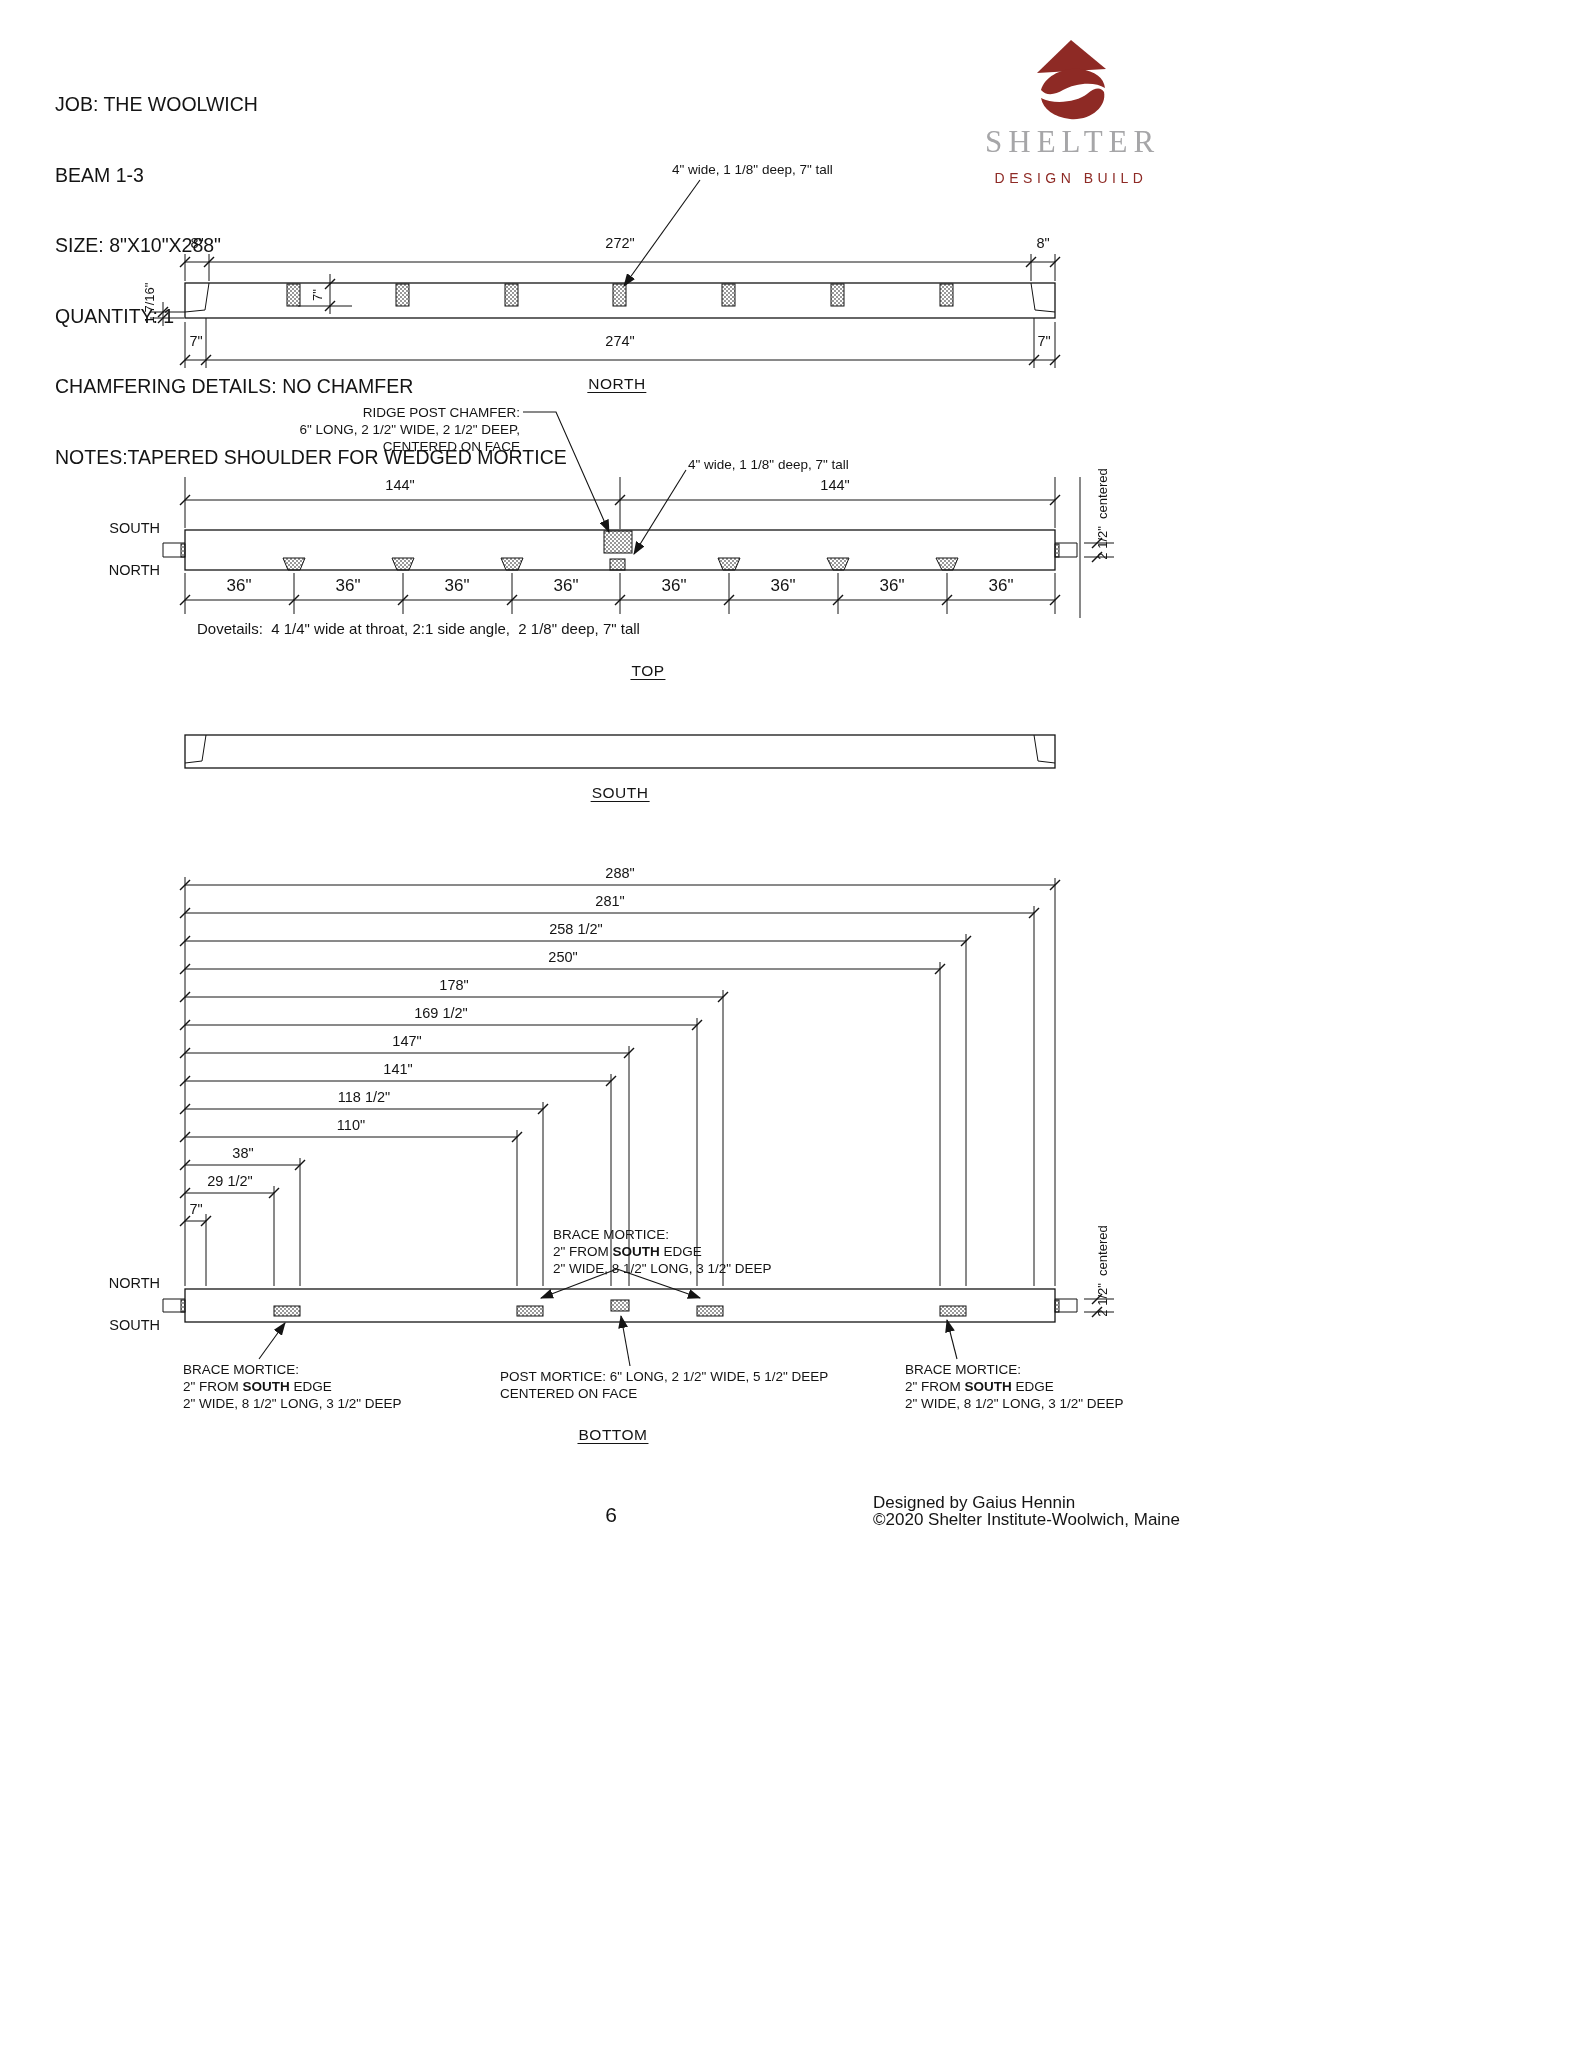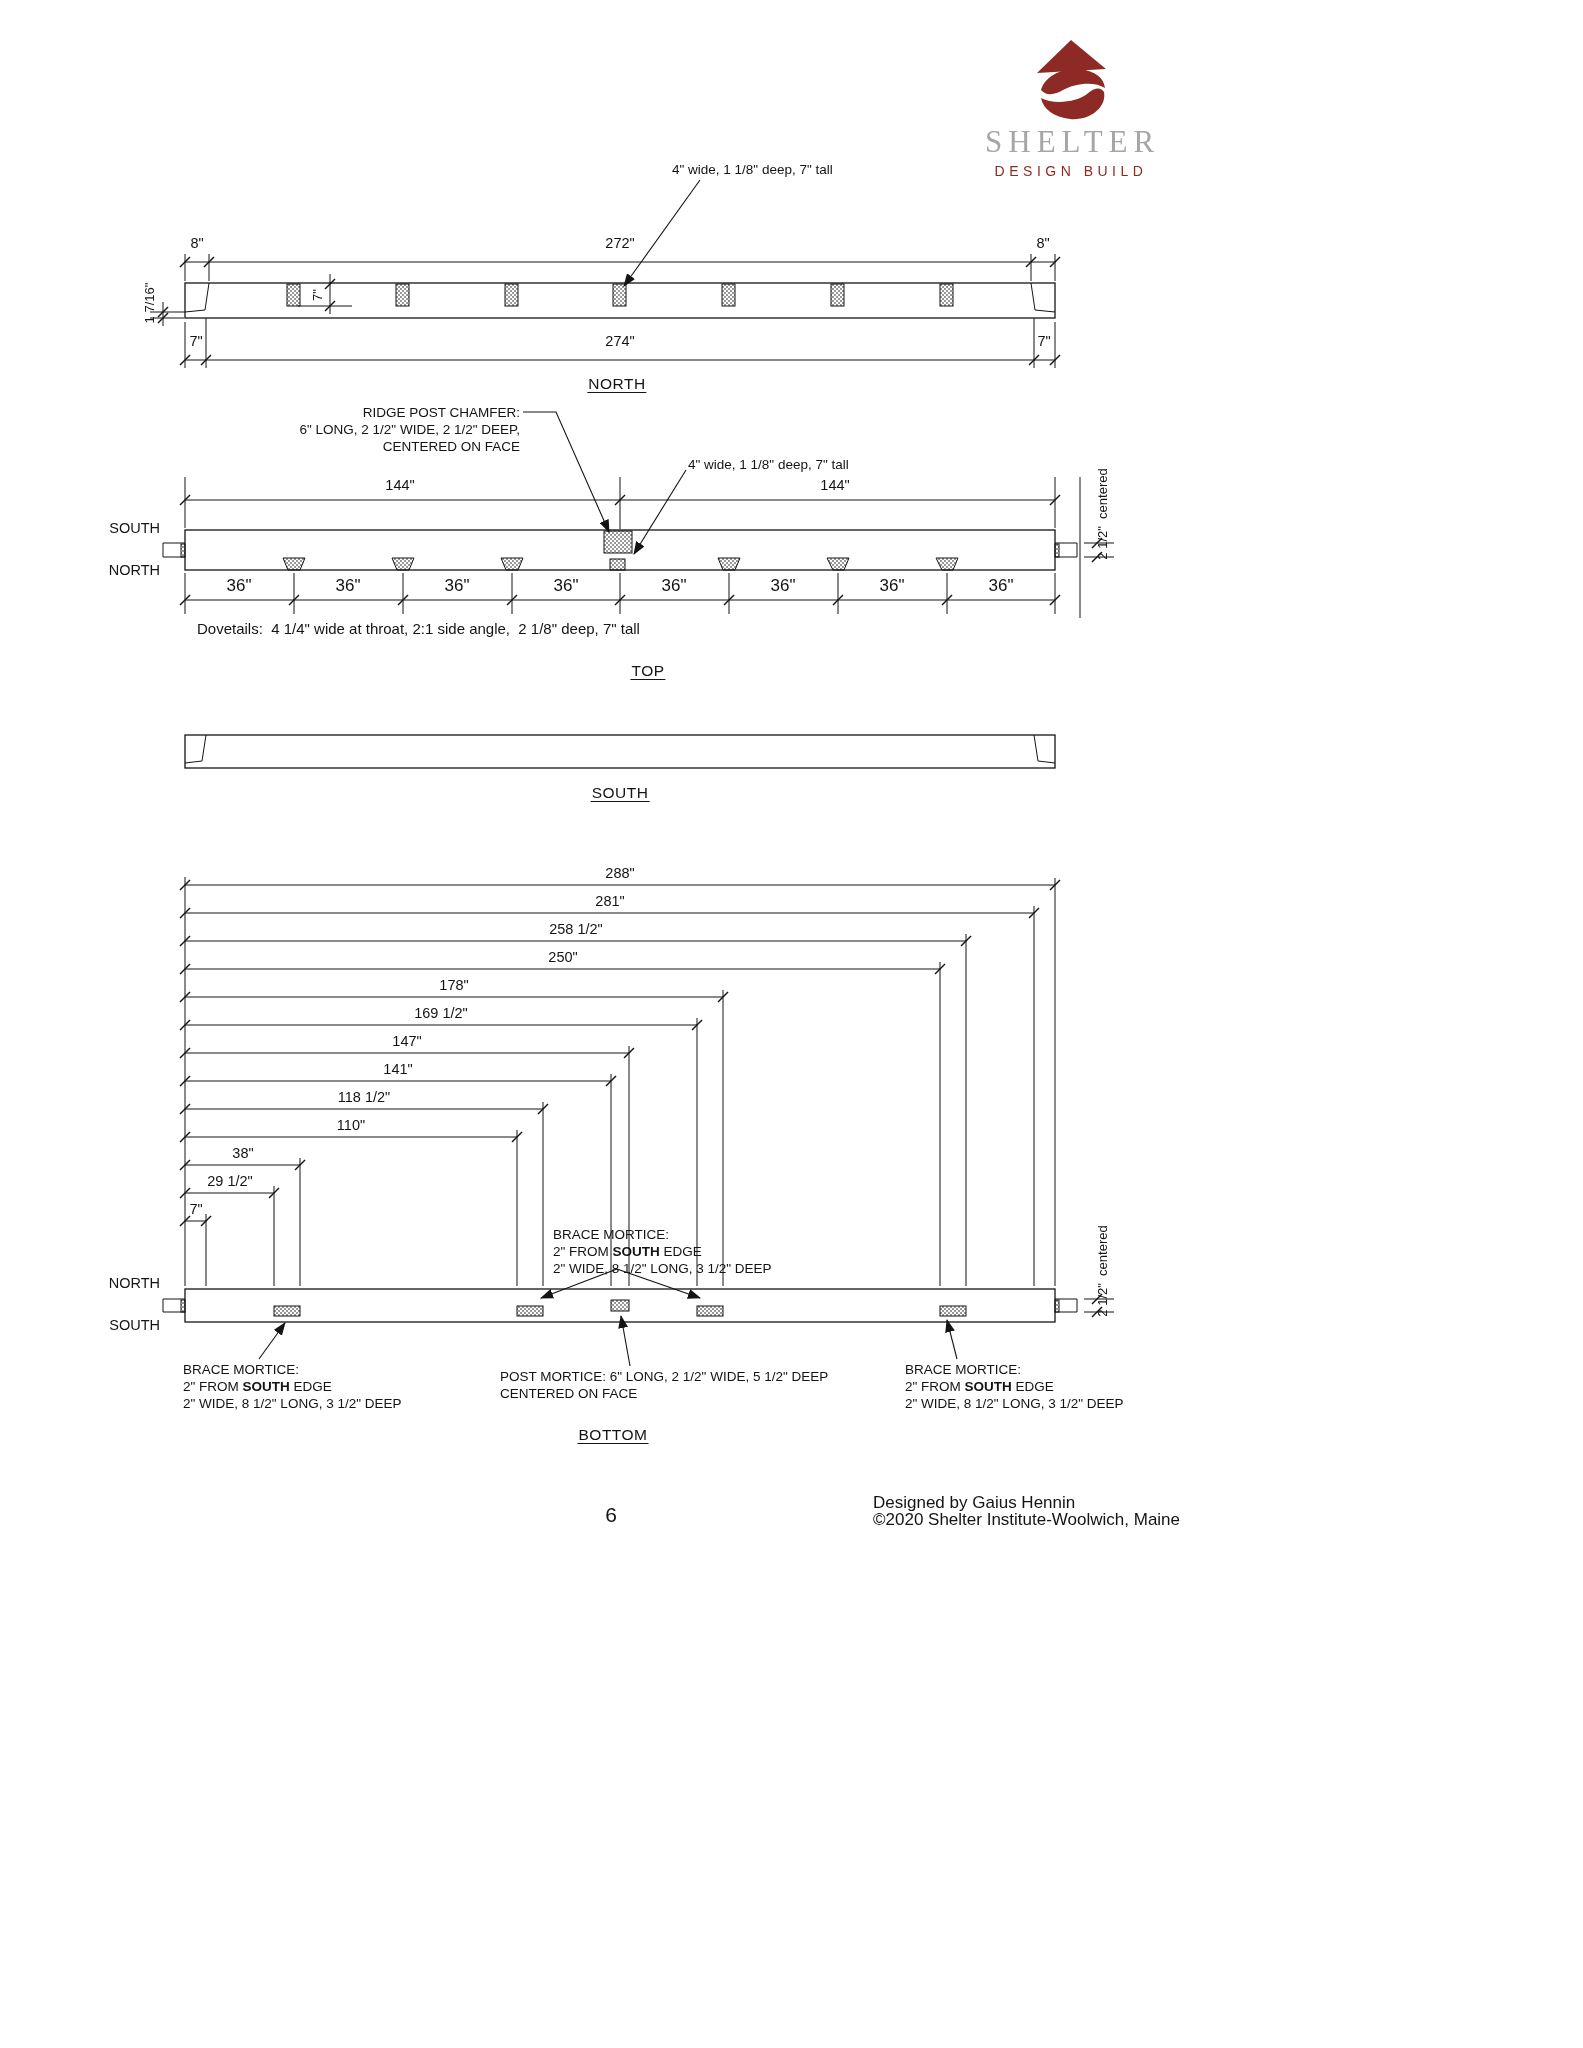--- a/index.html
+++ b/index.html
@@ -9,31 +9,39 @@
   .c{transform:translateX(-50%)}
   .r{transform:translateX(-100%)}
   .rot{transform:translate(-50%,-50%) rotate(-90deg);font-size:13px}
   .ann{font-size:13.5px}
   .big{font-size:17px}
   .title{font-size:15.5px;border-bottom:1.5px solid #141414;padding:0 1px;letter-spacing:.5px}
   .hdr{position:absolute;left:55px;top:46px;font-size:19.5px;line-height:23.5px;white-space:pre}
   .logo{position:absolute;left:985px;top:38px;width:172px;text-align:center}
   .logo svg{display:block;margin:0 auto}
   .brand{font-family:Liberation Serif, serif;font-size:31px;letter-spacing:6px;color:#a6a6a8;margin-top:2px}
-  .tagline{font-size:14px;letter-spacing:4.5px;color:#8e2a25;margin-top:3px}
+  .tagline{font-size:14px;letter-spacing:4.5px;color:#8e2a25;margin-top:10px}
   .linework{position:absolute;left:0;top:0}
   .foot{font-size:17px;white-space:pre}
   .pgnum{font-size:21px}
   b{font-weight:bold}
 </style>
 </head>
 <body>
 
 <div class="page">
 
+  <div class="hdr">
+    <div>JOB: THE WOOLWICH</div>
+    <div>BEAM 1-3</div>
+    <div>SIZE: 8"X10"X288"</div>
+    <div>QUANTITY: 1</div>
+    <div>CHAMFERING DETAILS: NO CHAMFER</div>
+    <div>NOTES:TAPERED SHOULDER FOR WEDGED MORTICE</div>
+  </div>
 
   <div class="logo">
     <svg width="120" height="84" viewBox="0 0 120 84">
       <polygon points="60,2 26,35 95,31" fill="#8e2a25"></polygon>
       <path d="M30,52 C34,38 52,29 69,31 C84,33 93,40 94,50 C84,43 64,45 52,52 C44,57 35,58 30,52 Z" fill="#8e2a25"></path>
       <path d="M93,54 C96,69 79,83 59,81 C43,79 32,71 30,60 C43,67 66,64 76,56 C84,49 90,49 93,54 Z" fill="#8e2a25"></path>
     </svg>
     <div class="brand">SHELTER</div>
     <div class="tagline">DESIGN BUILD</div>
   </div>

